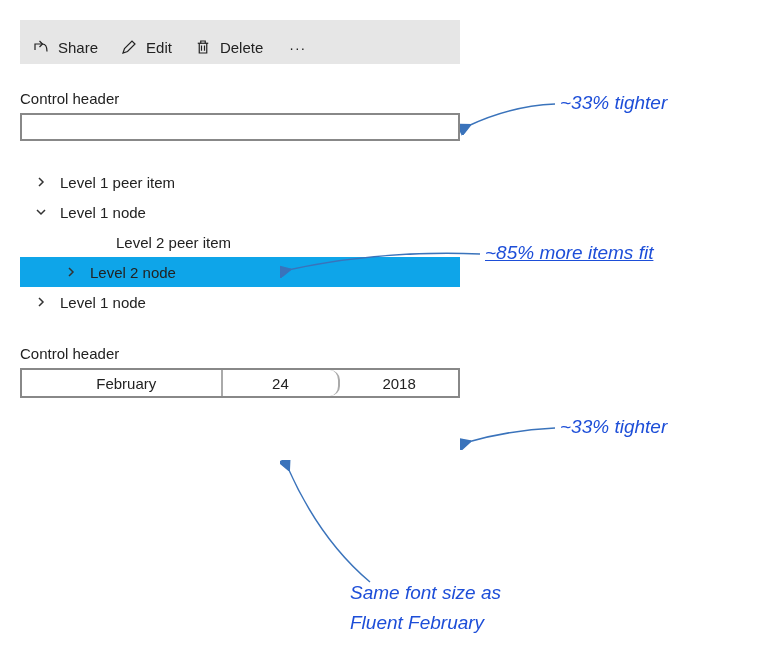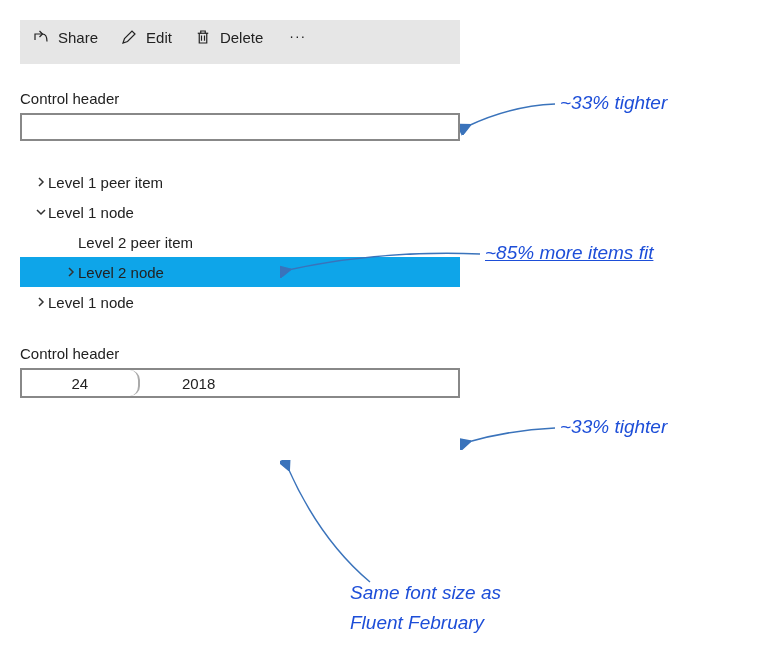--- a/index.html
+++ b/index.html
@@ -16,21 +16,21 @@
       position: absolute;
       left: 20px;
       top: 20px;
       width: 440px;
     }
 
     
     .cmdbar {
       background: #e6e6e6;
       display: flex;
-      align-items: flex-start;
+      align-items: flex-end;
       padding: 8px 12px;
       gap: 22px;
       height: 44px;
     }
     .cmdbar .cmd {
       display: flex;
       align-items: center;
       gap: 8px;
       cursor: pointer;
     }
@@ -62,34 +62,35 @@
       background: #fff;
     }
 
     
     .tree { margin-top: 26px; }
     .tree .row {
       display: flex;
       align-items: center;
       height: 30px;
       padding-left: 14px;
+      gap: 12px;
       cursor: pointer;
     }
     .tree .row.sel { background: #0ea5e9; }
     .tree .row .chev {
       width: 14px;
       display: flex;
       justify-content: center;
       font-size: 12px;
       color: #333;
     }
     .tree .row .lbl { font-size: 15px; }
     .indent1 { padding-left: 44px !important; }
     .indent1b { padding-left: 44px !important; }
-    .indent2-noicon .lbl { }
+    .indent2-noicon .lbl { margin-left: 26px; }
 
     
     .datehdr { margin-top: 28px; }
     .datepicker {
       display: flex;
       border: 2px solid #888;
       height: 30px;
       width: 100%;
     }
     .datepicker > div {
@@ -198,20 +199,21 @@
             <path d="M3 1 L7 5 L3 9"></path>
           </svg>
       </span>
       <span class="lbl">Level 1 node</span>
     </div>
   </div>
 
   <div class="datehdr">
     <div class="ctrl-header">Control header</div>
     <div class="datepicker">
+      <div class="dp-month">February</div>
       <div class="dp-day">24</div>
       <div class="dp-year">2018</div>
     </div>
   </div>
 
 </div>
 
 <div class="ann" style="left:560px; top:92px;">~33% tighter</div>
 <div class="ann" style="left:485px; top:242px;text-decoration:underline;">~85% more items fit</div>
 <div class="ann" style="left:560px; top:416px;">~33% tighter</div>

